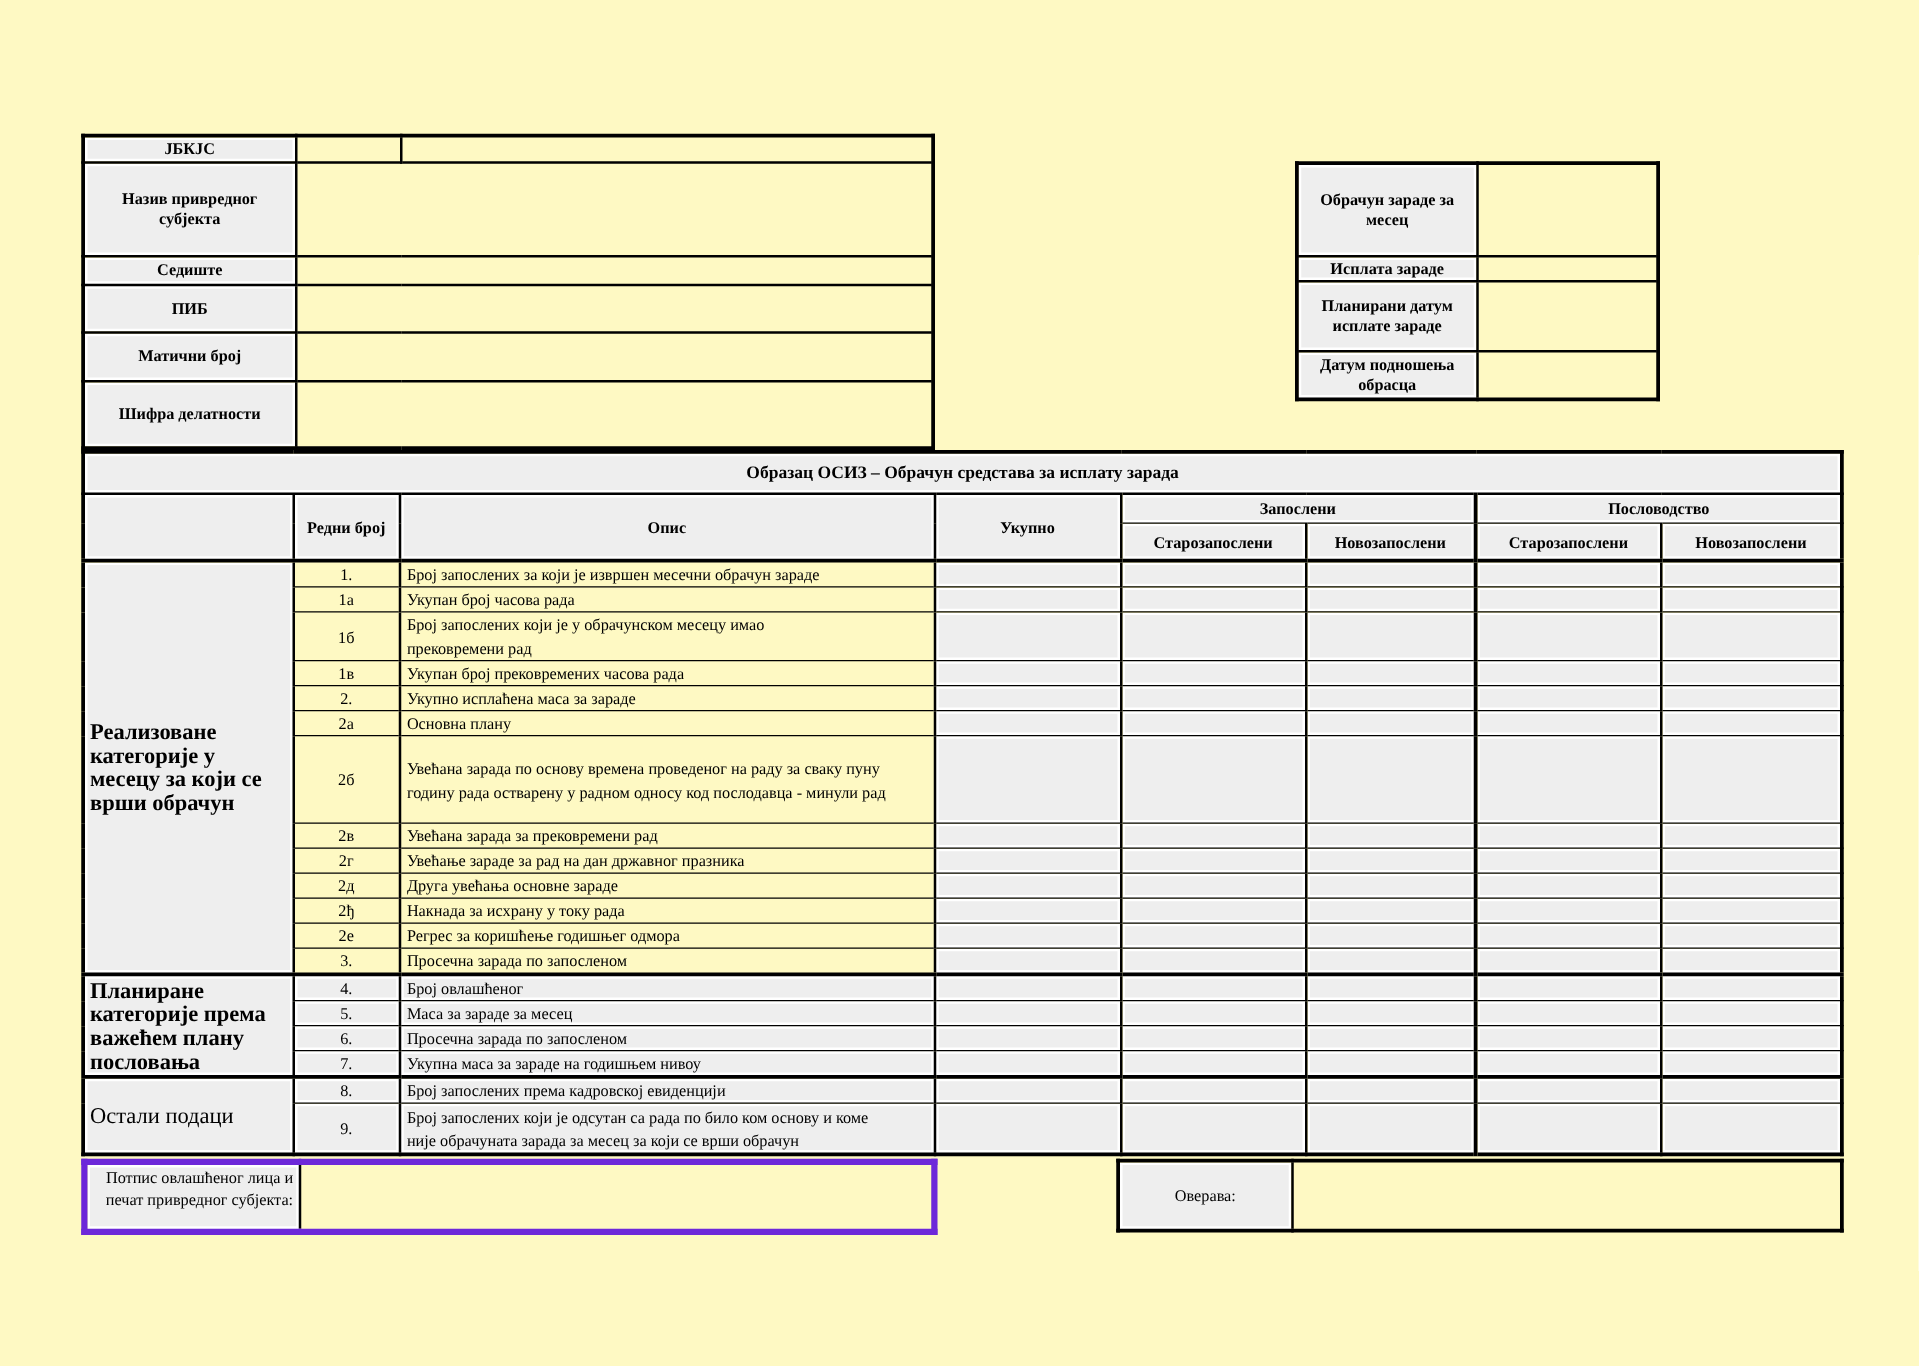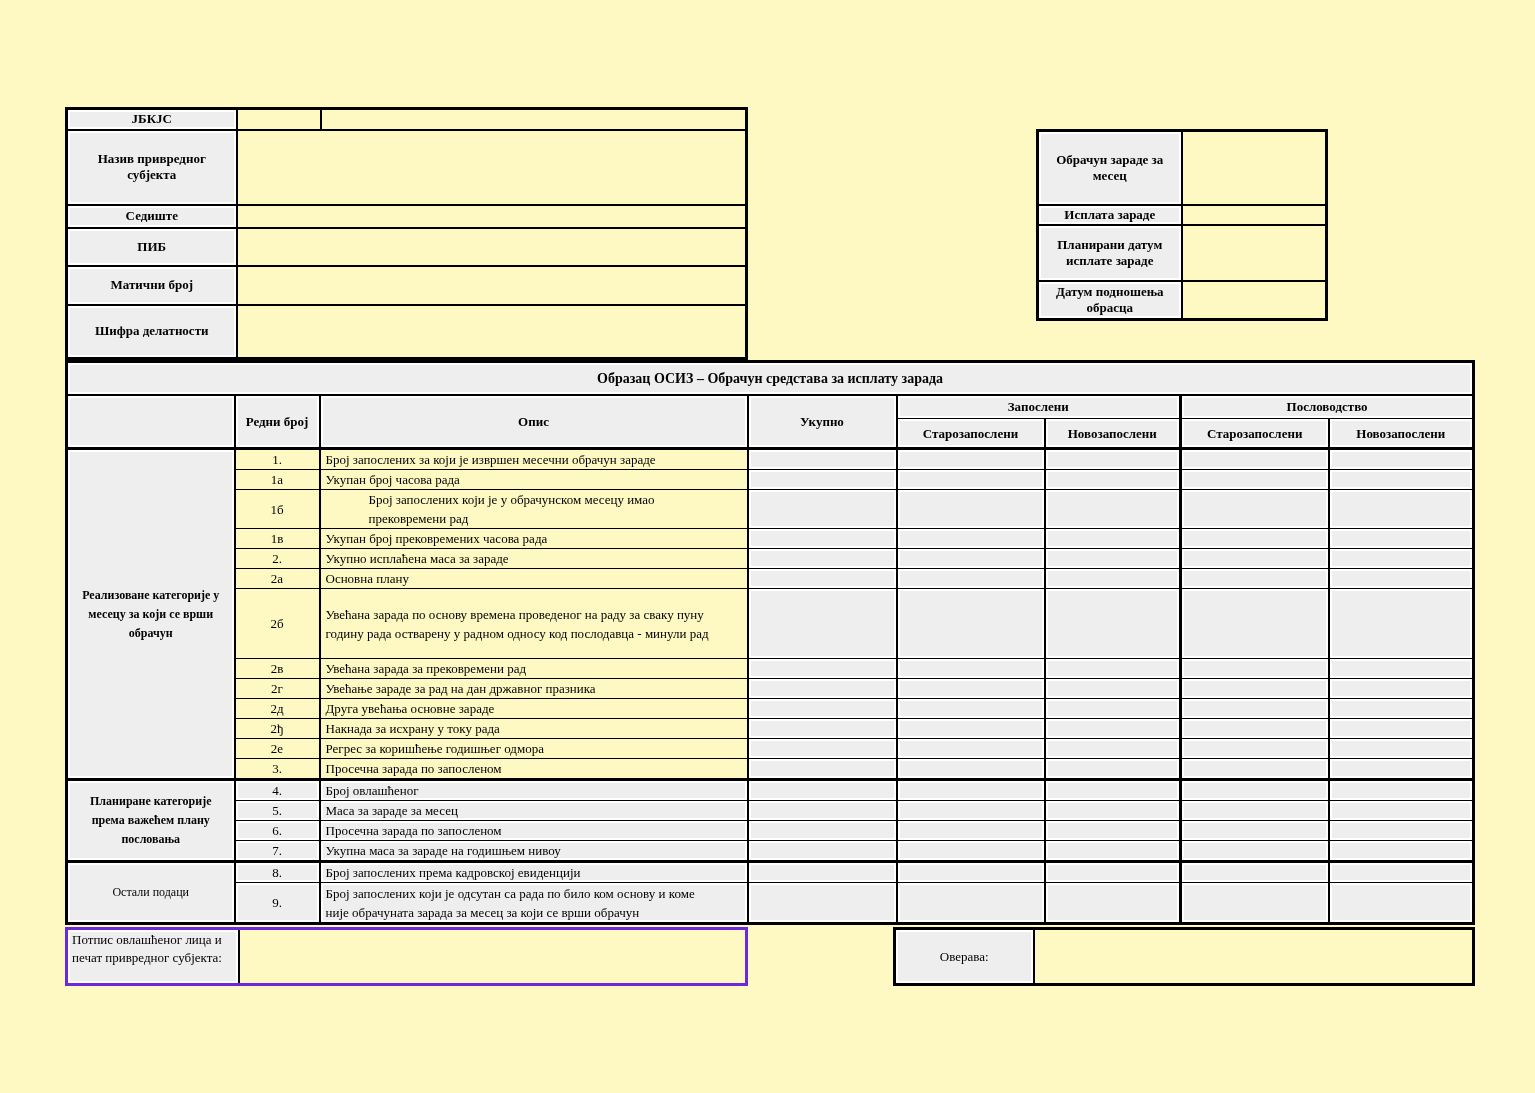--- a/index.html
+++ b/index.html
@@ -21,37 +21,37 @@
 
   
   .main-tbl{left:65px;top:360px;width:1407px;border:3px solid #000;}
   .main-tbl td{line-height:19px;}
   td.cnum,td.cdesc,td.ctot,td.cse,td.cne,td.cmn{border-left-width:2px;}
   td.cms{border-left-width:3px;}
   tr.sec td{border-top-width:3px;}
   tr.bodyfirst td{border-top-width:3px;}
   tr.hdr1 td{border-top-width:2px;}
   .title-row td{font-size:14px;}
-  .sect{font-weight:bold;text-align:center;font-size:12px;line-height:19px;}
+  .sect{font-weight:bold;font-size:18px;line-height:19px;}
   .sect.plain{font-weight:normal;}
   .desc{padding:0 5px;}
   .desc div{max-width:100%;}
-  .w335 div{max-width:335px;margin-left:43px;}
+  .w335 div{max-width:335px;}
   .w385 div{max-width:385px;}
 
   
   .h18{height:18px}.h19{height:19px}.h20{height:20px}.h21{height:21px}
   .h24{height:24px}.h30{height:30px}.h33{height:33px}.h38{height:38px}
   .h41{height:41px}.h57{height:70px}
   .rh21{height:21px}.rh75{height:75px}.rh23{height:23px}.rh38{height:38px}
   .rh39{height:39px}.rh54{height:54px}
   .rh74{height:74px}.rh20{height:20px}.rh40{height:56px}
 
   
-  .sig-tbl{left:65px;top:927px;width:680px;border:3px solid #6d28d9;}
+  .sig-tbl{left:65px;top:927px;width:680px;border:5px solid #6d28d9;text-align:right;}
   .sig-tbl td{border-width:2px;}
   .cert-tbl{left:893px;top:927px;width:579px;border:3px solid #000;}
   .cert-tbl td{border-width:2px;}
   .sig-label{vertical-align:top;line-height:18px;padding:1px 4px;}
   .foot-h{height:56px;}
 </style>
 </head>
 <body>
 
 <div class="page">

